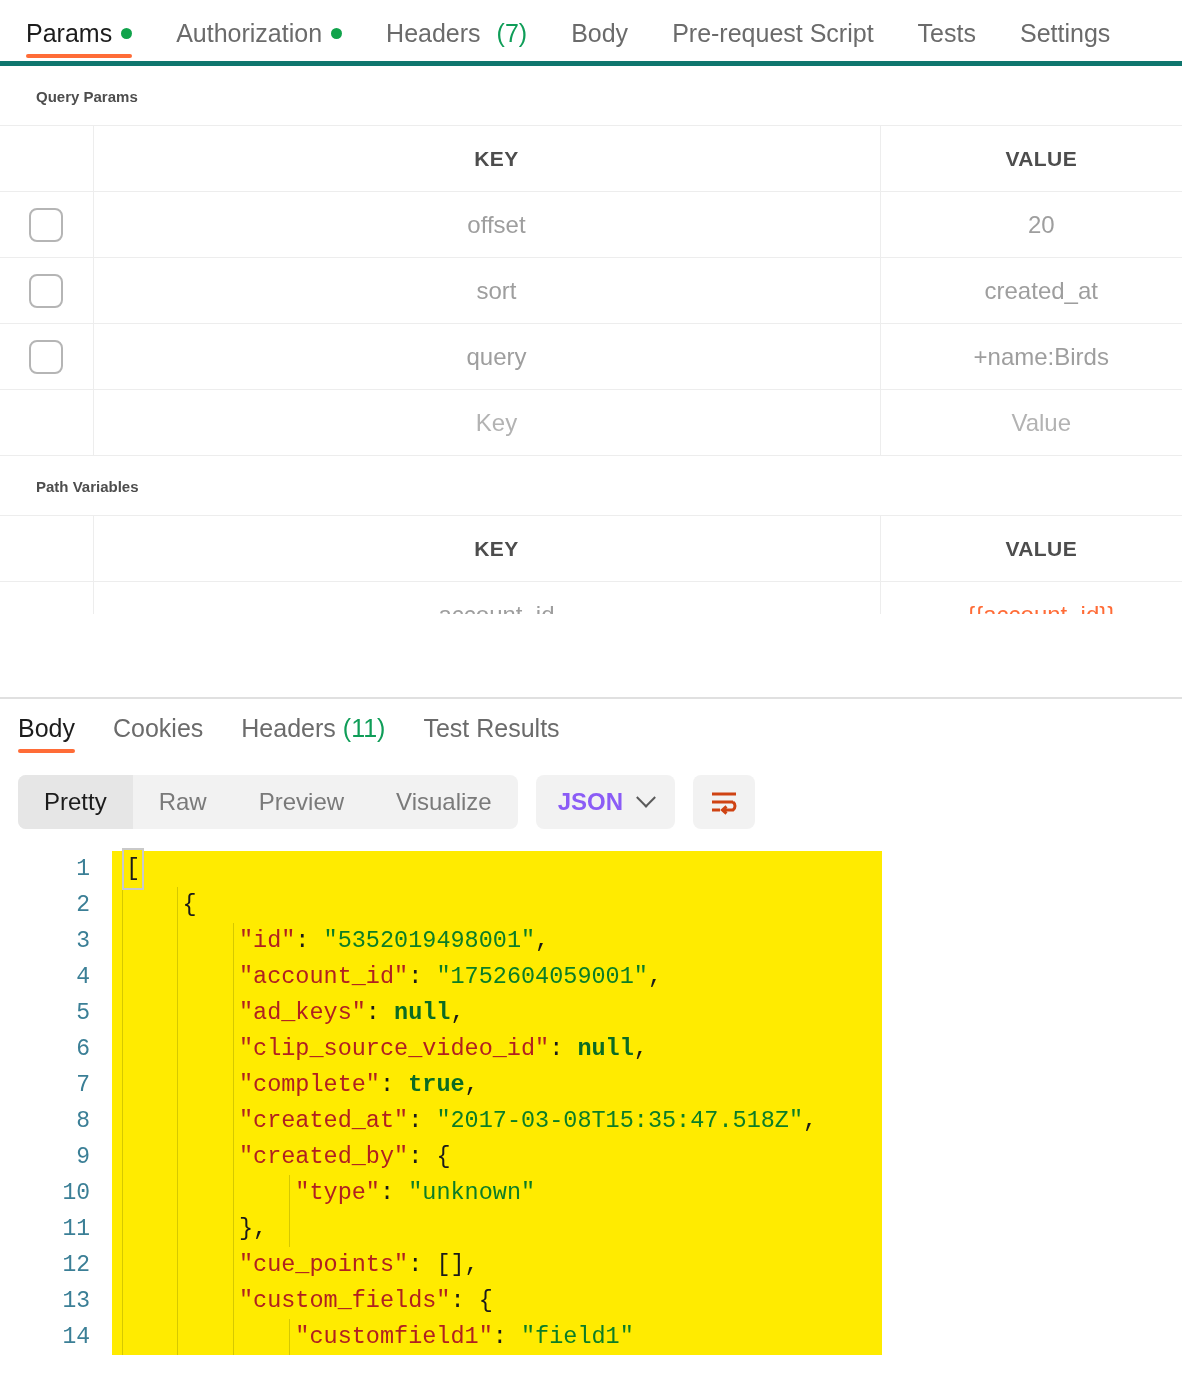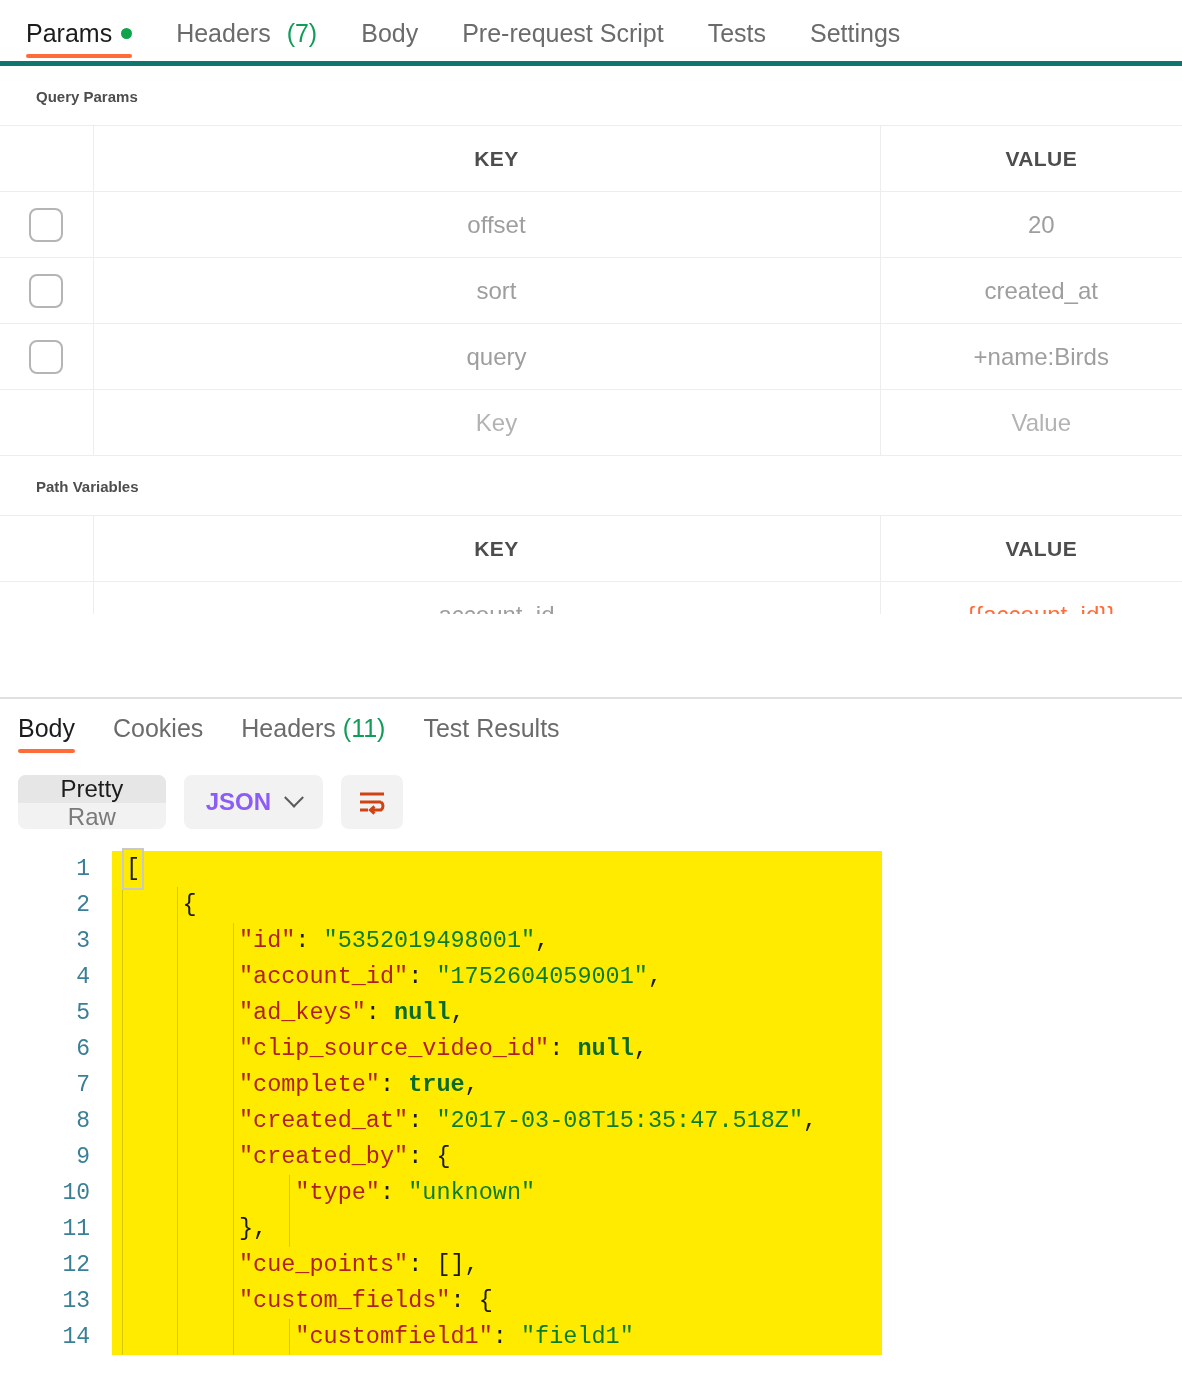--- a/index.html
+++ b/index.html
@@ -96,21 +96,20 @@
   .res-tab.active::after {
     content: ""; position: absolute; left: 0; right: 0; bottom: 4px;
     height: 4px; background: #ff6c37; border-radius: 2px;
   }
 
   
   .viewer-bar { display: flex; align-items: center; gap: 18px; padding: 14px 0 16px 18px; }
   .seg {
     display: flex; background: #f2f2f2; border-radius: 8px; height: 54px; align-items: stretch;
     overflow: hidden;
-    flex-direction: column;
   }
   .seg-btn {
     display: flex; align-items: center; justify-content: center;
     padding: 0 26px; font-size: 24px; color: #7a7a7a; cursor: pointer; white-space: nowrap;
   }
   .seg-btn.active { background: #e6e6e6; color: #1c1c1c; }
   .fmt {
     display: flex; align-items: center; gap: 16px;
     background: #f2f2f2; border-radius: 8px; height: 54px; padding: 0 22px;
     font-size: 24px; color: #8b5cf6; font-weight: bold; cursor: pointer;
@@ -156,20 +155,24 @@
 </head>
 <body>
 
 <div class="app">
 
   <div class="req-pane">
 
     <div class="req-tabs" id="req-tabs">
         <div class="req-tab active">
           <span>Params</span>
+          <span class="dot"></span>
+        </div>
+        <div class="req-tab">
+          <span>Authorization</span>
           <span class="dot"></span>
         </div>
         <div class="req-tab">
           <span>Headers</span>
           <span class="count">(7)</span>
         </div>
         <div class="req-tab">
           <span>Body</span>
         </div>
         <div class="req-tab">

